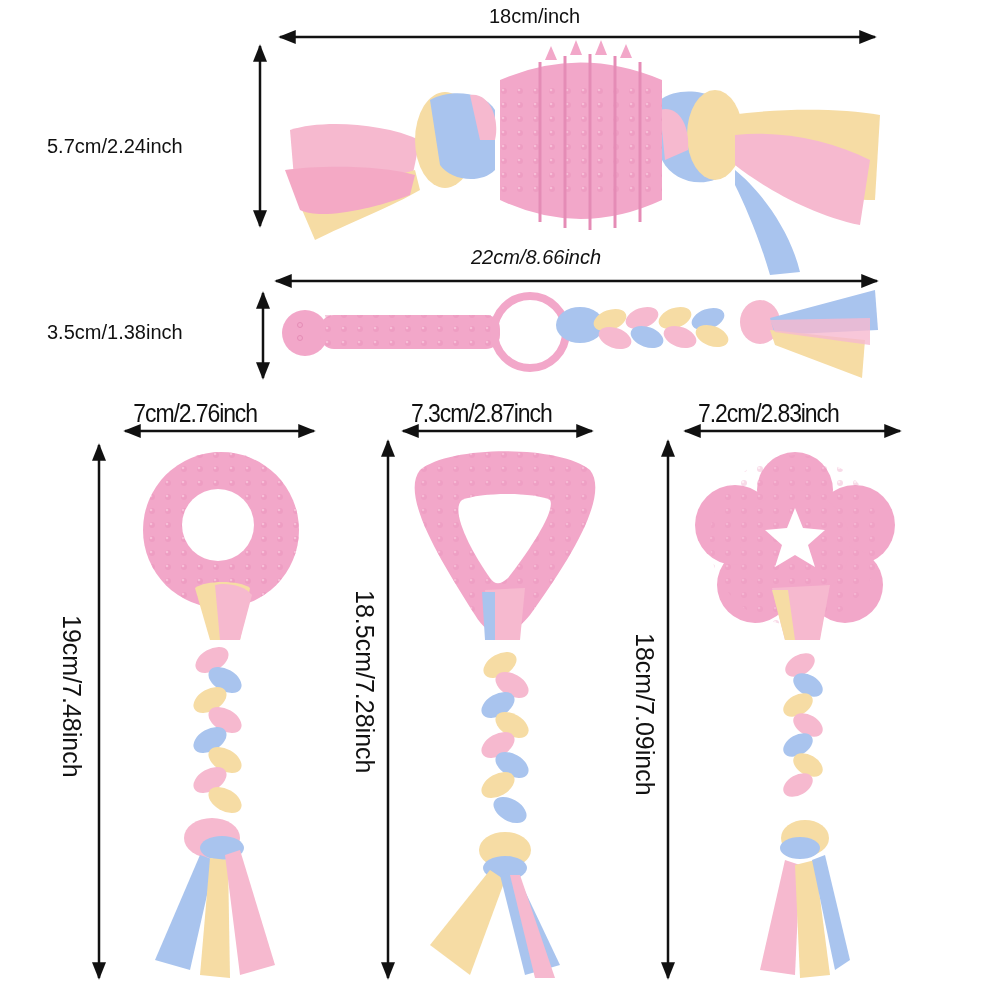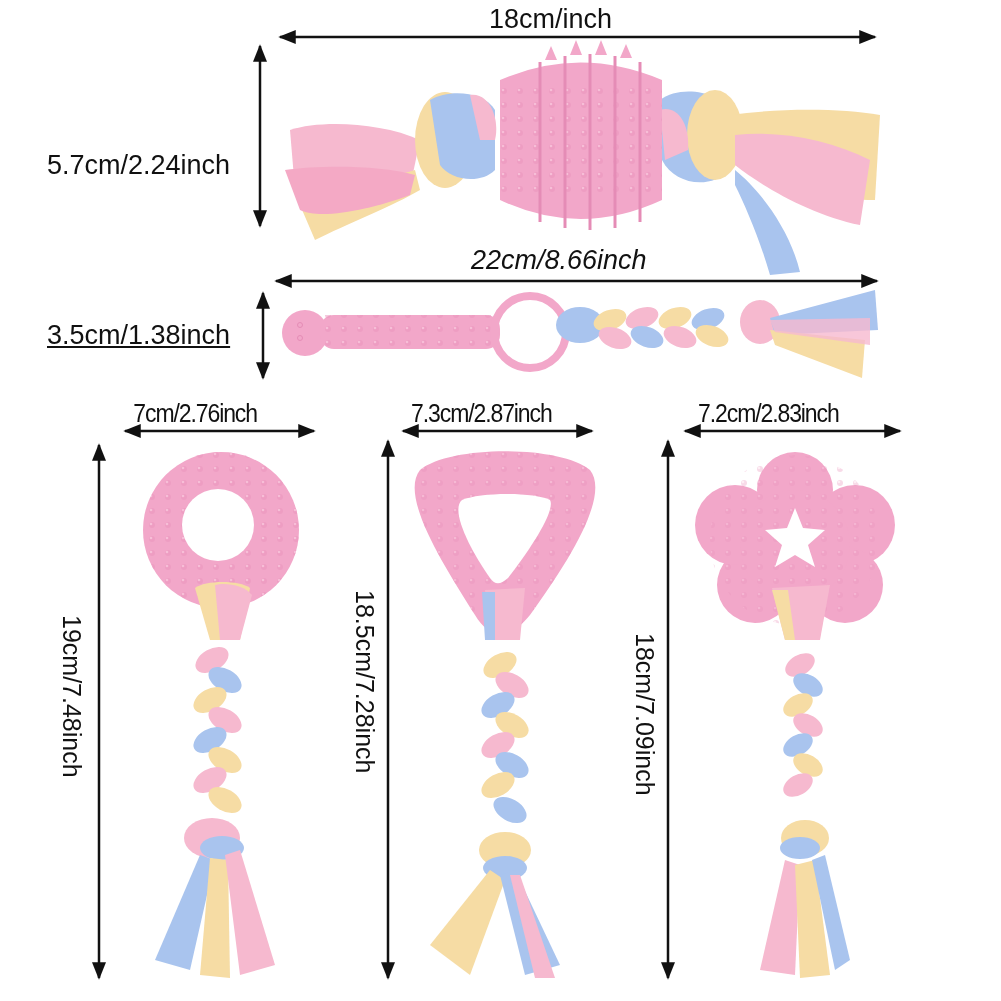--- a/index.html
+++ b/index.html
@@ -1,18 +1,18 @@
 <!DOCTYPE html>
 <html><head>
 <meta charset="utf-8">
 <style>
   html, body { margin: 0; padding: 0; background: #ffffff; }
   body { width: 1001px; height: 1001px; position: relative; overflow: hidden;
          font-family: "Liberation Sans", sans-serif; color: #111; }
-  .label { position: absolute; font-size: 27px; line-height: 1; white-space: nowrap; color: #111; }
+  .label { position: absolute; font-size: 20px; line-height: 1; white-space: nowrap; color: #111; }
   .label.narrow { font-size: 25px; letter-spacing: -1.2px; transform: scaleX(0.92); transform-origin: center; }
   .vlabel { position: absolute; font-size: 25px; line-height: 1; white-space: nowrap; color: #111;
             transform: rotate(90deg); transform-origin: 0 0; }
   svg.layer { position: absolute; left: 0; top: 0; }
 </style>
 </head>
 <body>
 
 <svg class="layer" width="1001" height="1001">
   <defs>
@@ -168,24 +168,24 @@
       <ellipse cx="805" cy="838" rx="24" ry="18" fill="#f6dca4"></ellipse>
       <ellipse cx="800" cy="848" rx="20" ry="11" fill="#a9c4ee"></ellipse>
       <path d="M785,860 L760,970 L795,975 L800,865 Z" fill="#f6b9cf"></path>
       <path d="M795,865 L800,978 L830,975 L815,860 Z" fill="#f6dca4"></path>
       <path d="M812,860 L835,970 L850,960 L825,855 Z" fill="#a9c4ee"></path>
     </g>
   </g>
 </svg>
 
 <div class="label" style="left:489px; top:6px;">18cm/inch</div>
-<div class="label" style="left:47px; top:152px;">5.7cm/2.24inch</div>
+<div class="label" style="left:47px; top:136px;">5.7cm/2.24inch</div>
 
 <div class="label" style="left:471px; top:247px;font-style:italic;">22cm/8.66inch</div>
-<div class="label" style="left:47px; top:322px;text-decoration:underline;">3.5cm/1.38inch</div>
+<div class="label" style="left:47px; top:322px;">3.5cm/1.38inch</div>
 
 <div class="label narrow" style="left:128px; top:401px;">7cm/2.76inch</div>
 <div class="label narrow" style="left:405px; top:401px;">7.3cm/2.87inch</div>
 <div class="label narrow" style="left:692px; top:401px;">7.2cm/2.83inch</div>
 
 <div class="vlabel" style="left:84px; top:615px;">19cm/7.48inch</div>
 <div class="vlabel" style="left:377px; top:590px;">18.5cm/7.28inch</div>
 <div class="vlabel" style="left:657px; top:633px;">18cm/7.09inch</div>
 
 </body></html>

